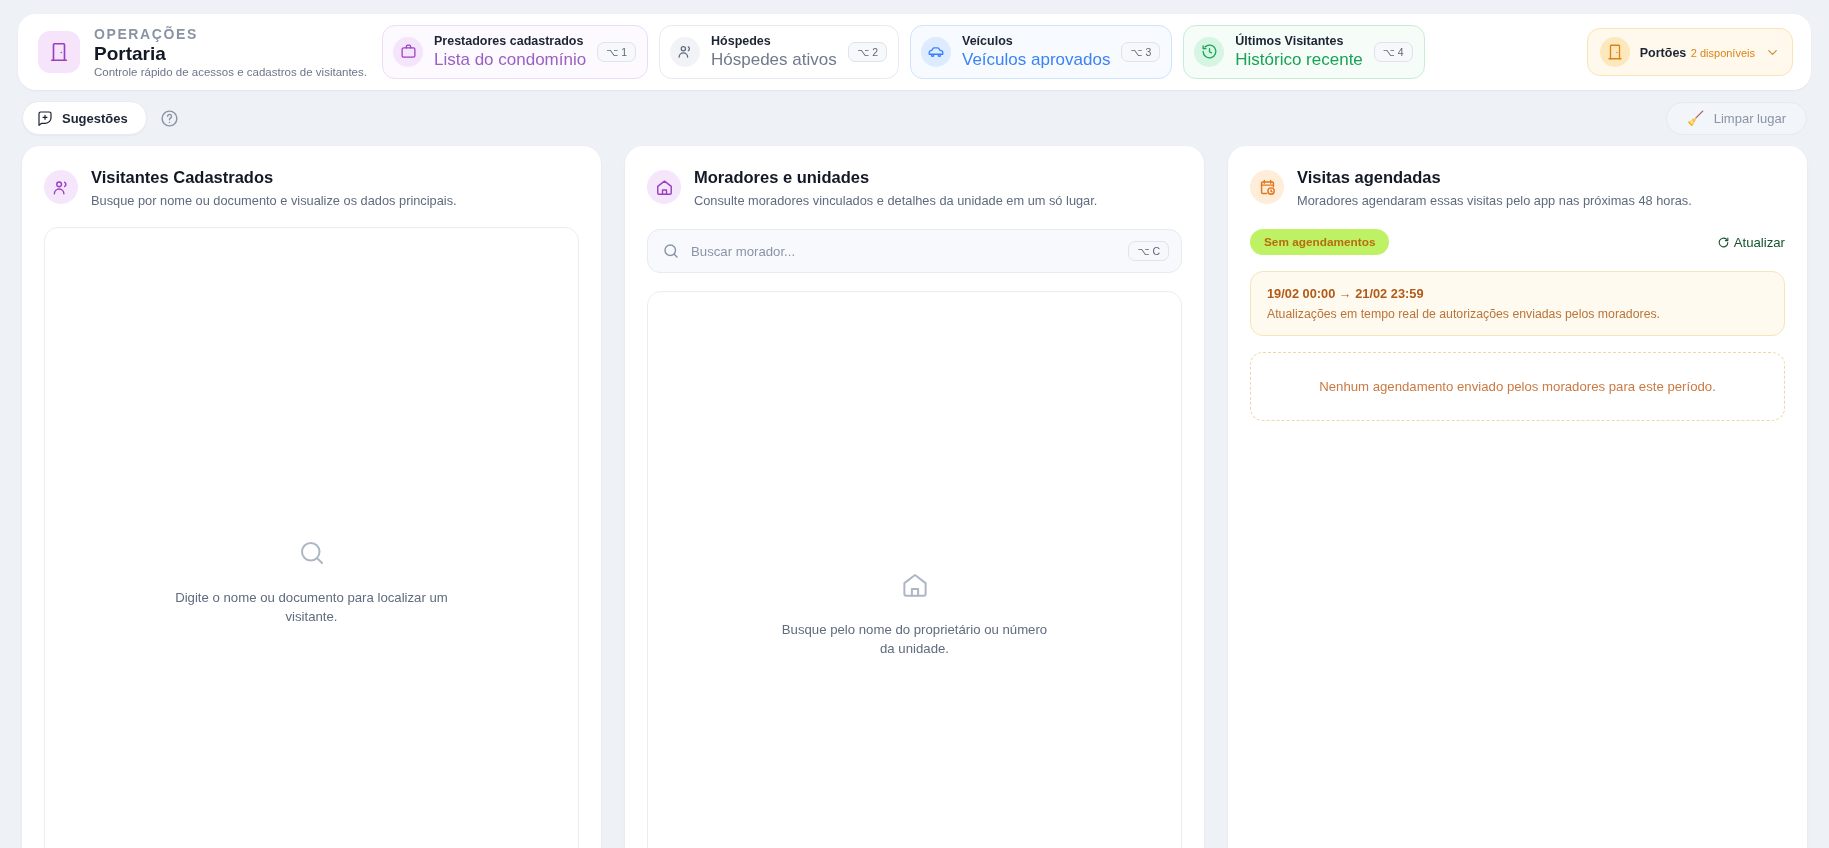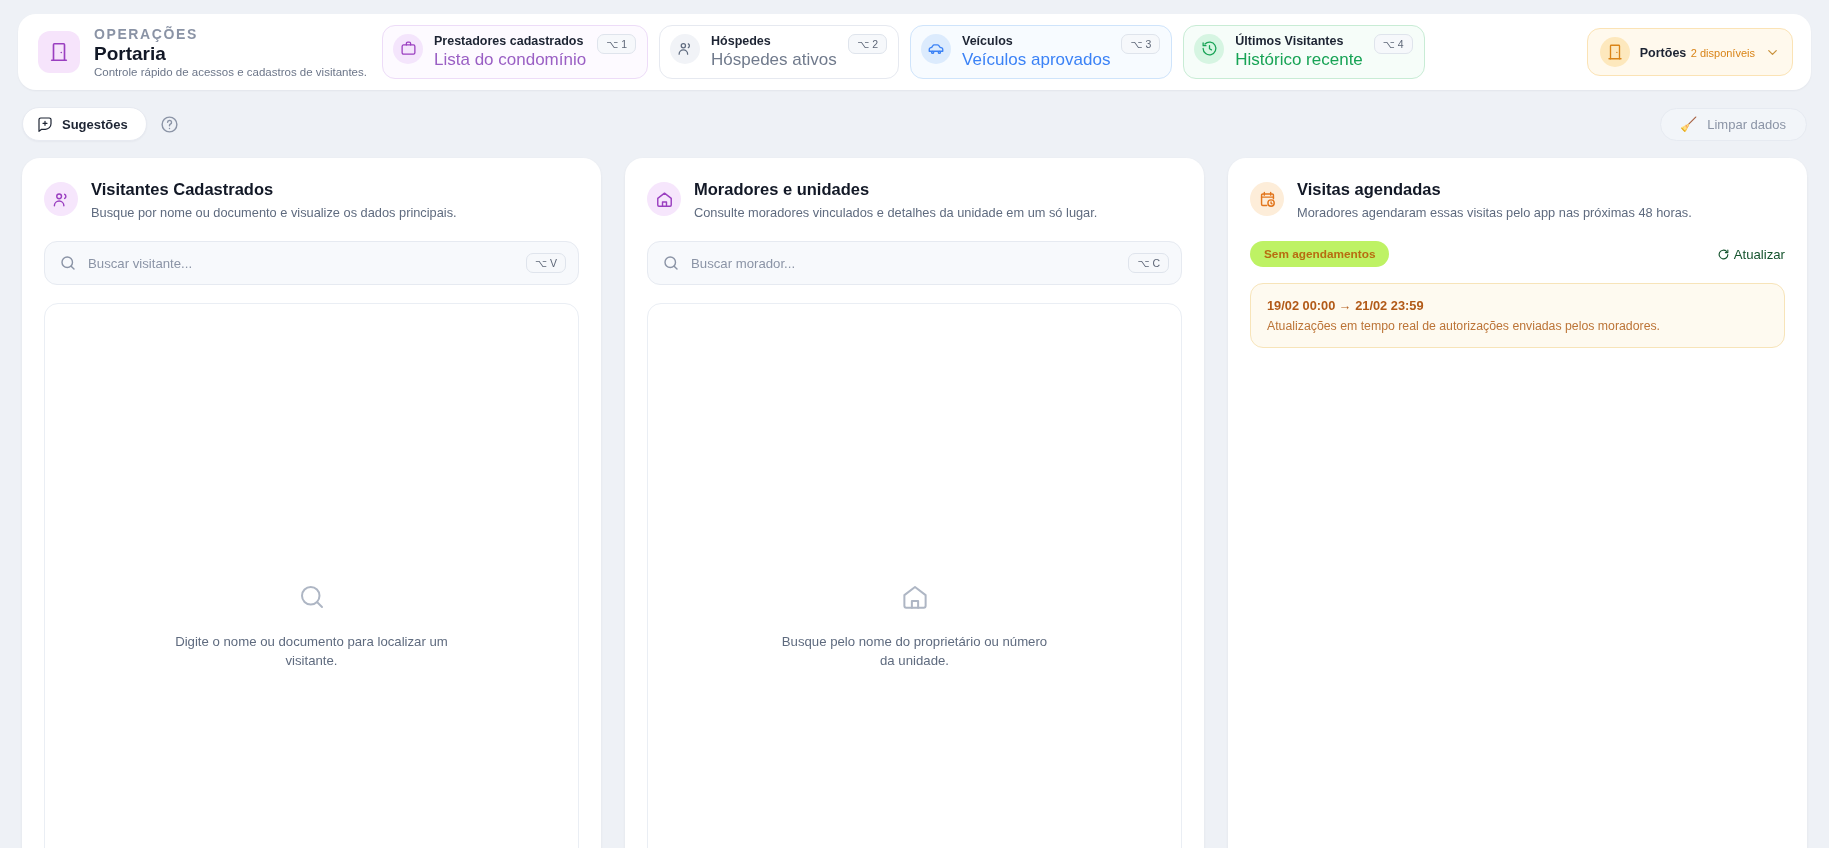--- a/index.html
+++ b/index.html
@@ -44,21 +44,21 @@
   .brand-eyebrow {
     font-size: 14px; letter-spacing: 1.6px; font-weight: 700;
     color: #8a93a5; text-transform: uppercase;
   }
   .brand-title { font-size: 19px; font-weight: 700; color: #121826; line-height: 1.15; }
   .brand-sub { font-size: 11.5px; color: #6c7689; }
 
   .nav-cards { display: flex; align-items: center; gap: 11px; flex: 1 1 auto; justify-content: flex-start; }
 
   .nav-card {
-    display: flex; align-items: flex-start; gap: 11px;
+    display: flex; align-items: center; gap: 11px;
     border: 1px solid #e6e9f0;
     border-radius: 13px;
     background: #ffffff;
     padding: 8px 11px 8px 10px;
     min-width: 240px;
     cursor: pointer;
   }
   .nav-card .nc-icon {
     width: 30px; height: 30px; border-radius: 50%;
     display: flex; align-items: center; justify-content: center;
@@ -108,21 +108,21 @@
   .gates .g-icon {
     width: 30px; height: 30px; border-radius: 50%;
     background: #fde8bd; display: flex; align-items: center; justify-content: center;
   }
   .gates .g-title { font-size: 12.5px; font-weight: 700; color: #1d2433; line-height: 1.2; }
   .gates .g-sub { font-size: 11px; color: #d98417; line-height: 1.2; }
   .gates .chev { color: #c9923c; display: flex; align-items: center; }
 
   
   .toolbar {
-    height: 68px;
+    height: 56px;
     display: flex; align-items: center; gap: 12px;
     padding: 12px 4px;
     text-align: right;
   }
   .sugestoes {
     display: flex; align-items: center; gap: 9px;
     background: #ffffff; border: 1px solid #e7eaf1;
     border-radius: 999px; padding: 8px 18px 8px 14px;
     font-size: 13px; color: #1d2433; font-weight: 600;
     cursor: pointer;
@@ -355,51 +355,41 @@
     <div class="help-btn">
       <svg width="19" height="19" viewBox="0 0 24 24" fill="none" stroke="currentColor" stroke-width="1.8" stroke-linecap="round" stroke-linejoin="round">
         <circle cx="12" cy="12" r="9.3"></circle>
         <path d="M9.6 9.3a2.5 2.5 0 1 1 3.3 2.4c-.6.25-.9.8-.9 1.5v.5"></path>
         <circle cx="12" cy="17" r="0.9" fill="currentColor" stroke="none"></circle>
       </svg>
     </div>
 
     <div class="limpar">
       <span style="font-size:14px;line-height:1;">🧹</span>
-      <span>Limpar dados</span>
+      <span>Limpar lugar</span>
     </div>
   </div>
 
   <div class="panels">
 
     <section class="panel">
       <div class="panel-head">
         <div class="panel-ico violet">
           <svg width="19" height="19" viewBox="0 0 24 24" fill="none" stroke="#9a3fc0" stroke-width="1.8" stroke-linecap="round" stroke-linejoin="round">
             <circle cx="9" cy="8" r="3"></circle>
             <path d="M3 20a6 6 0 0 1 12 0"></path>
             <path d="M16 5.5a3 3 0 0 1 0 5.2"></path>
           </svg>
         </div>
         <div class="panel-h-text">
           <h2 class="panel-title">Visitantes Cadastrados</h2>
           <p class="panel-sub">Busque por nome ou documento e visualize os dados principais.</p>
         </div>
       </div>
 
-      <div class="search-row">
-        <span class="s-icon">
-          <svg width="18" height="18" viewBox="0 0 24 24" fill="none" stroke="currentColor" stroke-width="1.9" stroke-linecap="round" stroke-linejoin="round">
-            <circle cx="11" cy="11" r="7"></circle>
-              <path d="M20 20l-3.8-3.8"></path>
-          </svg>
-        </span>
-        <input type="text" value="" placeholder="Buscar visitante..." style="">
-        <span class="kbd">⌥ V</span>
-      </div>
 
       <div class="empty-box">
         <span class="empty-ico">
           <svg width="30" height="30" viewBox="0 0 24 24" fill="none" stroke="currentColor" stroke-width="1.6" stroke-linecap="round" stroke-linejoin="round">
             <circle cx="11" cy="11" r="7"></circle>
               <path d="M20 20l-3.8-3.8"></path>
           </svg>
         </span>
         <p class="empty-text">Digite o nome ou documento para localizar um visitante.</p>
       </div>
@@ -468,18 +458,19 @@
           </span>
           <span>Atualizar</span>
         </span>
       </div>
 
       <div class="range-box">
         <div class="range-title">19/02 00:00 → 21/02 23:59</div>
         <div class="range-sub">Atualizações em tempo real de autorizações enviadas pelos moradores.</div>
       </div>
 
+      <div class="dashed-box">Nenhum agendamento enviado pelos moradores para este período.</div>
 
       <div class="panel-spacer"></div>
     </section>
 
   </div>
 </div>
 
 </body></html>

